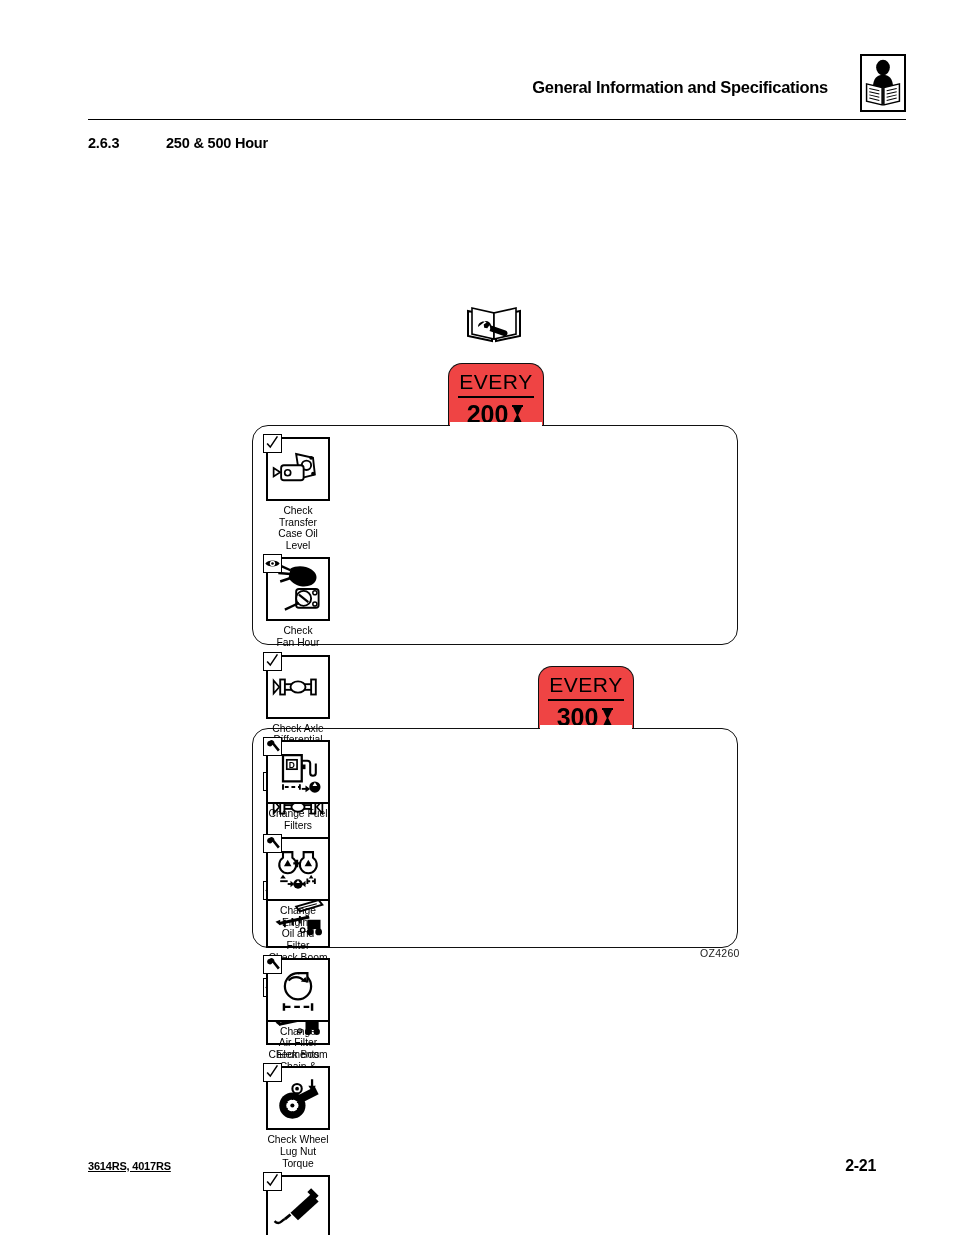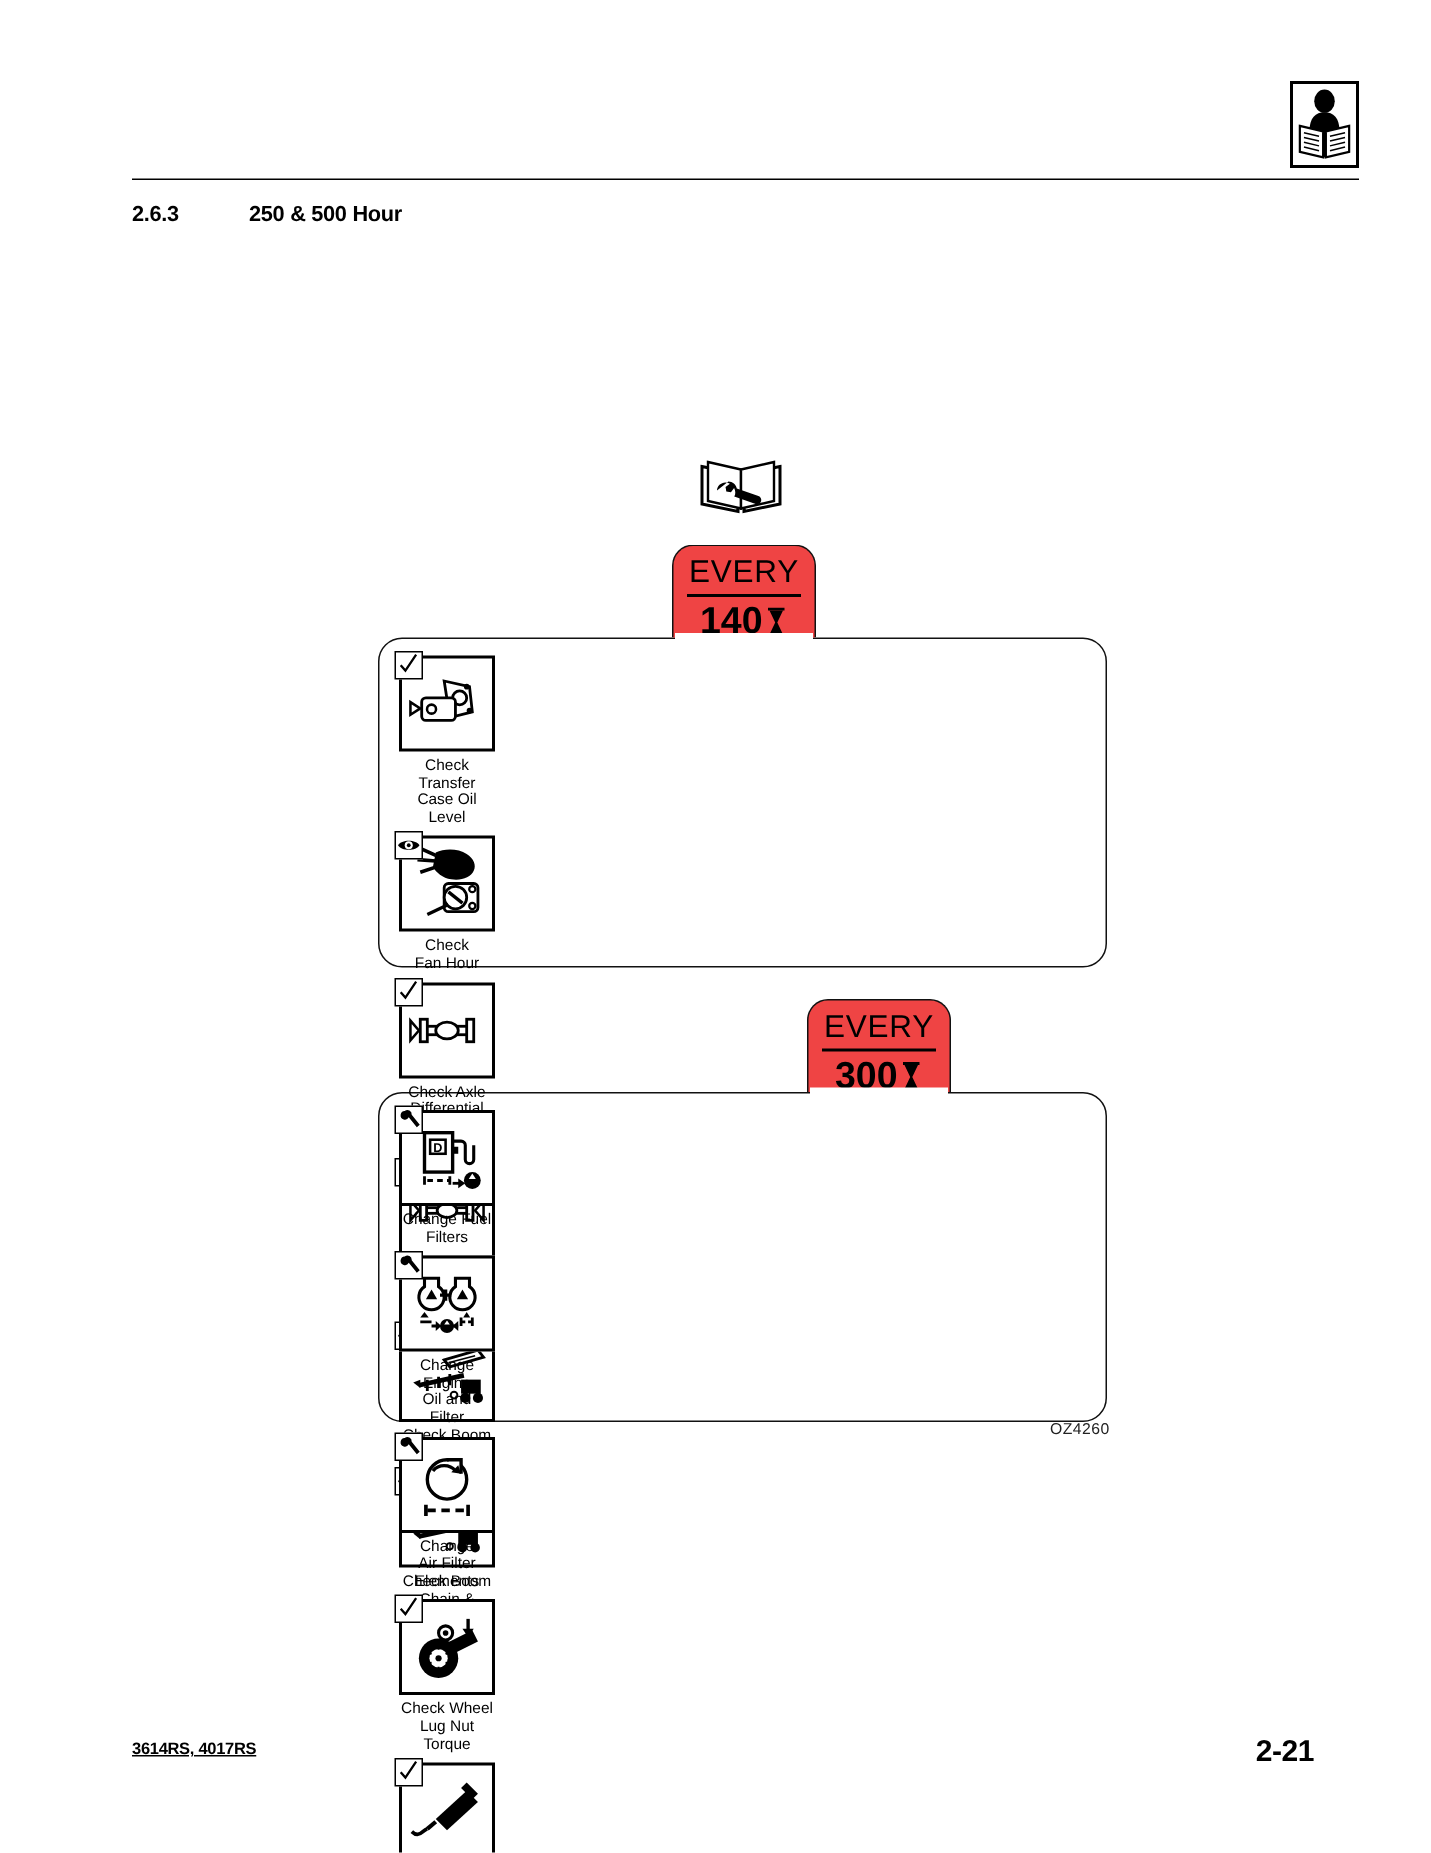--- a/index.html
+++ b/index.html
@@ -134,27 +134,28 @@
     color:#222;
   }
 
   
   #footer-left {
     position:absolute; left:88px; top:1160px;
     font-size:11px; font-weight:bold; letter-spacing:-0.2px;text-decoration:underline;
   }
   #footer-right {
     position:absolute; right:78px; top:1157px;
-    font-size:20px; font-weight:bold; letter-spacing:-0.3px;
+    font-size:16px; font-weight:bold; letter-spacing:-0.3px;
   }
 </style>
 </head>
 <body>
 
 <div id="page-header">
+  <div id="header-title">General Information and Specifications</div>
   <div id="manual-badge">
     <svg viewBox="0 0 46 58">
       <ellipse cx="23" cy="12" rx="7.5" ry="8.5" fill="#000"></ellipse>
       <path d="M12 34 C12 24 16.5 20 23 20 C29.5 20 34 24 34 34 Z" fill="#000"></path>
       <path d="M5 30 L22 34 L22 53 L5 49 Z" fill="#fff" stroke="#000" stroke-width="1.6"></path>
       <path d="M41 30 L24 34 L24 53 L41 49 Z" fill="#fff" stroke="#000" stroke-width="1.6"></path>
       <g stroke="#000" stroke-width="1.1">
         <line x1="8" y1="35" x2="19" y2="37.6"></line>
         <line x1="8" y1="38.5" x2="19" y2="41.1"></line>
         <line x1="8" y1="42" x2="19" y2="44.6"></line>
@@ -186,21 +187,21 @@
         <path d="M12 24 c0-3 2.6-5.4 5.6-5.4 c1.1 0 2.1 .3 3 .9 l-2.9 2.1 l.5 3.1 l3.1 .5 l2.1-2.9 c.5 .9 .8 1.9 .8 3 c0 1 -.2 1.9 -.7 2.7 l14.3 5 c1.5 .5 3.1 -.3 3.6 -1.8 c.5 -1.5 -.3 -3.1 -1.8 -3.6 l-14.4 -5 c-.5 -2.6 -2.8 -4.6 -5.6 -4.6"></path>
       </g>
     </svg>
   </div>
 
   <div class="panel" id="panel-250">
     <div class="panel-tab">
       <div class="tab-every">EVERY</div>
       <div class="tab-rule"></div>
       <div class="tab-num">
-        <span>140</span>
+        <span>200</span>
         <span class="hourglass">
           <svg viewBox="0 0 15 20">
             <path d="M2 1 h11 M2 19 h11" stroke="#000" stroke-width="2" fill="none"></path>
             <path d="M3 2 L12 2 L8.2 10 L12 18 L3 18 L6.8 10 Z" fill="#000"></path>
           </svg>
         </span>
       </div>
     </div>
     <div class="panel-tab-mask"></div>
     <div class="panel-body"></div>

